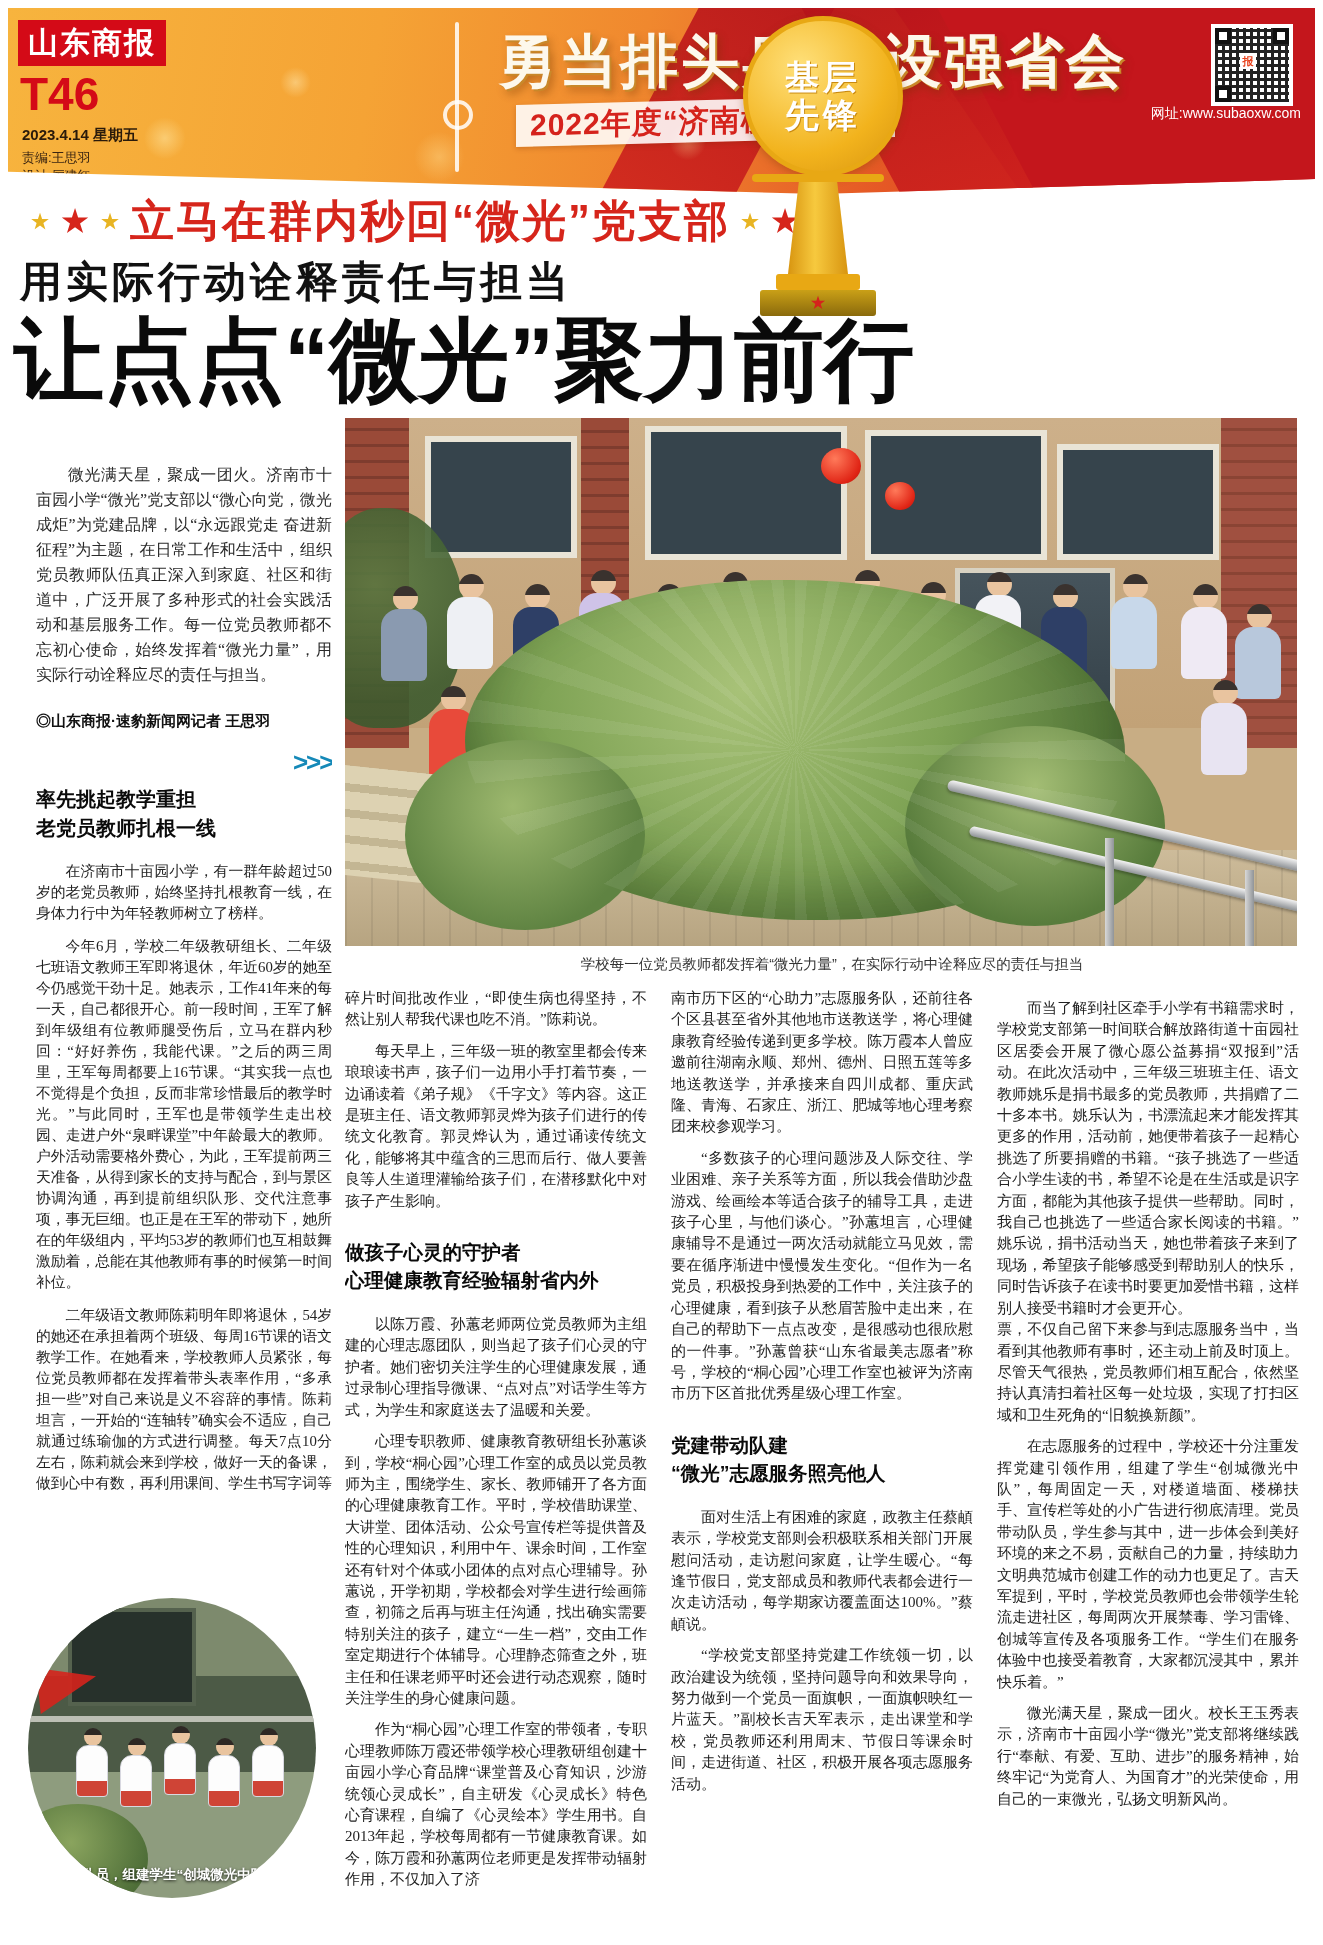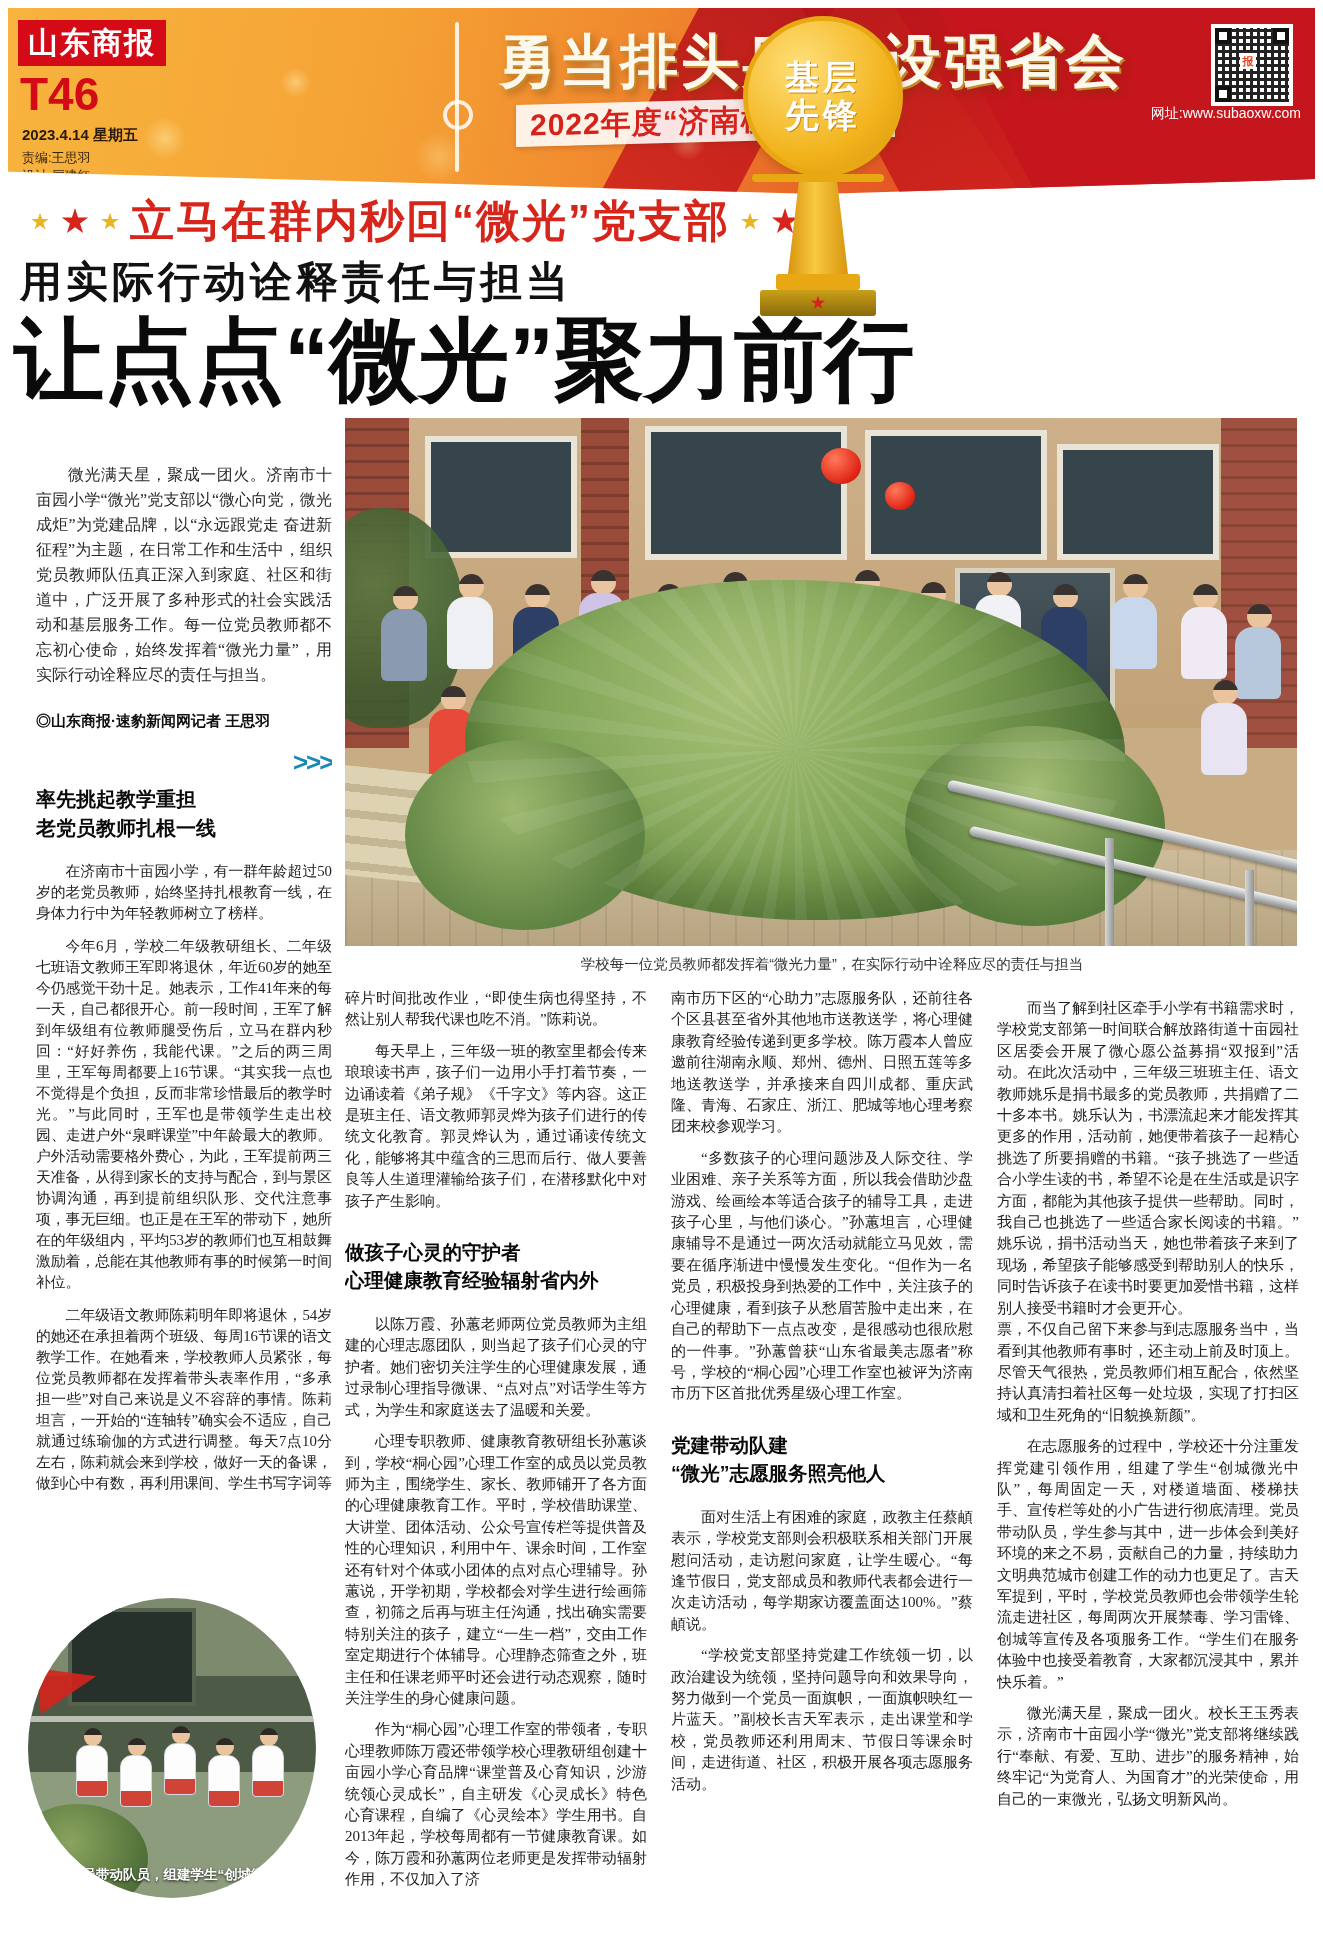--- a/index.html
+++ b/index.html
@@ -134,21 +134,21 @@
     background:linear-gradient(180deg,#7d8a6d 0 26%,#4c5a46 26% 58%,#8e9c7e 58%);}
   .cwin{position:absolute;left:40px;top:10px;width:120px;height:90px;background:#27312b;border:4px solid #55624e;}
   .cflag{position:absolute;left:8px;top:70px;width:60px;height:46px;background:#d5231c;clip-path:polygon(0 0,100% 18%,8% 100%);opacity:.9;}
   .crail{position:absolute;left:0;top:118px;width:100%;height:6px;background:#d8d8d0;opacity:.8;}
   .cstu{position:absolute;width:34px;}
   .cstu .head{width:18px;height:18px;margin:0 auto;border-radius:50%;background:linear-gradient(#2e2824 0 40%,#e9c49f 40%);}
   .cstu .torso{width:32px;height:52px;margin-top:-1px;border-radius:12px 12px 4px 4px;
     background:linear-gradient(#fdfdfd 0 70%,#cf4436 70%);border:1px solid #d8d8e0;box-sizing:border-box;}
   .cbush{position:absolute;left:-20px;bottom:-16px;width:140px;height:110px;border-radius:50%;
     background:radial-gradient(circle at 45% 35%,#8aa45e,#4e6e38 75%);}
-  .circle-caption{position:absolute;left:28px;bottom:14px;width:256px;text-align:right;color:#fff;
+  .circle-caption{position:absolute;left:0;bottom:14px;width:256px;text-align:left;color:#fff;
     font:bold 13.5px/19px "Liberation Sans",sans-serif;text-shadow:0 1px 3px rgba(0,0,0,.85);}
 </style>
 </head>
 <body>
 
 <div class="page">
 
   <div class="header">
     <div class="red-wedge"></div>
     <div class="red-beam beam-a"></div>

